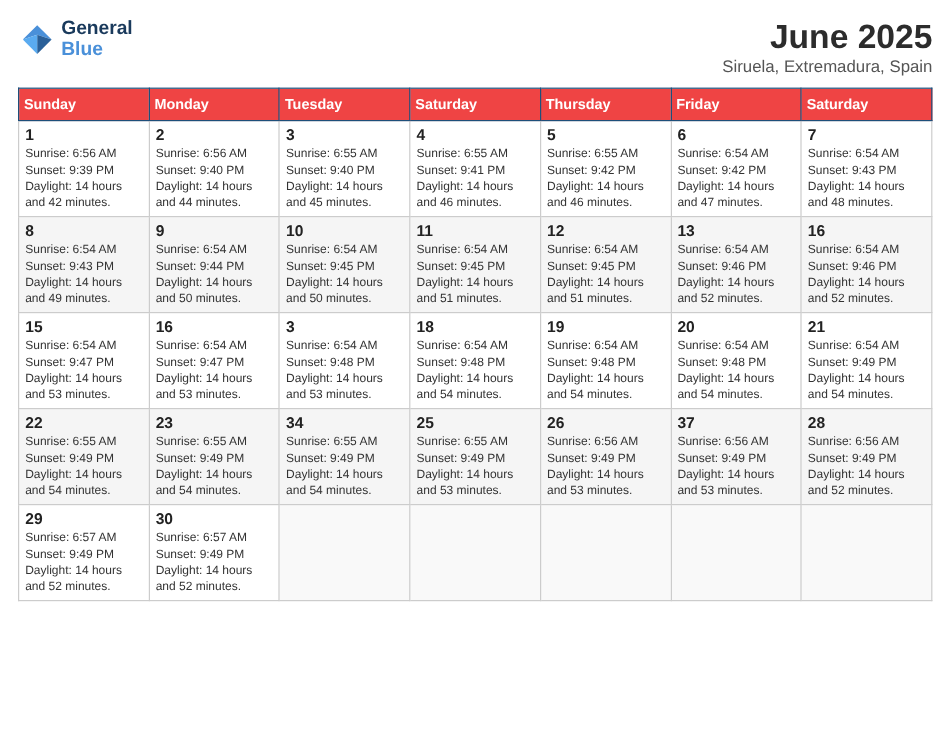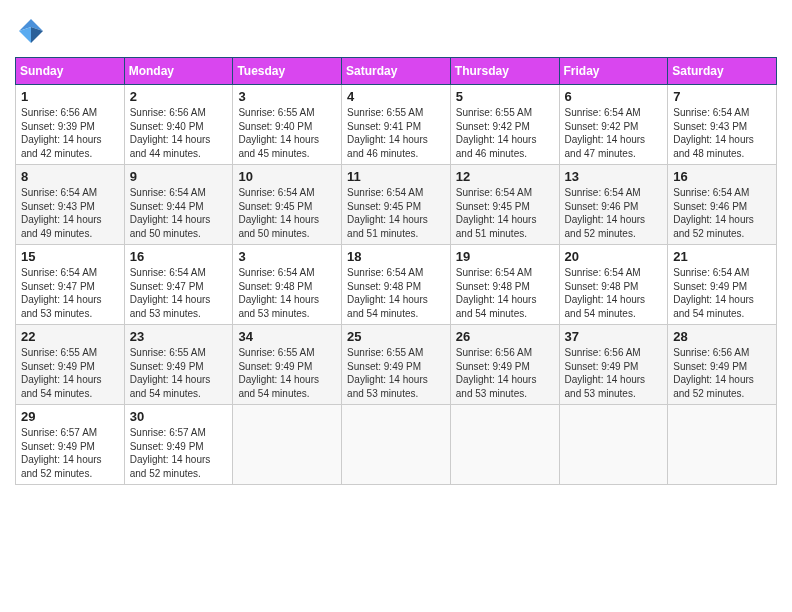--- a/index.html
+++ b/index.html
@@ -36,21 +36,21 @@
     .location {
       font-size: 14px;
       color: #555;
     }
     table {
       width: 100%;
       border-collapse: collapse;
       font-size: 10.5px;
     }
     thead th {
-      background-color: #d946ef;
+      background-color: #ef4444;
       color: #fff;
       padding: 6px 4px;
       text-align: left;
       font-size: 12px;
       font-weight: bold;
       border: 1px solid #1e4f7a;
       margin-left: 14px;
     }
     tbody td {
       border: 1px solid #ccc;
@@ -82,22 +82,28 @@
 </head>
 <body>
 
 <div class="header-area">
   <div class="logo">
     <svg class="logo-icon" viewBox="0 0 40 40">
       <polygon points="20,5 35,20 20,15 5,20" fill="#4a90d9"></polygon>
       <polygon points="20,15 35,20 20,35" fill="#2a6099"></polygon>
       <polygon points="20,15 5,20 20,35" fill="#5aabf0"></polygon>
     </svg>
+    <div>
+      <div style="font-size:16px;font-weight:bold;color:#1a3a5c;">General</div>
+      <div style="font-size:16px;font-weight:bold;color:#4a90d9;">Blue</div>
+    </div>
   </div>
   <div class="title-area">
+    <div class="month-year">June 2025</div>
+    <div class="location">Siruela, Extremadura, Spain</div>
   </div>
 </div>
 
 <table>
   <thead>
     <tr>
       <th>Sunday</th>
       <th>Monday</th>
       <th>Tuesday</th>
       <th>Saturday</th>

